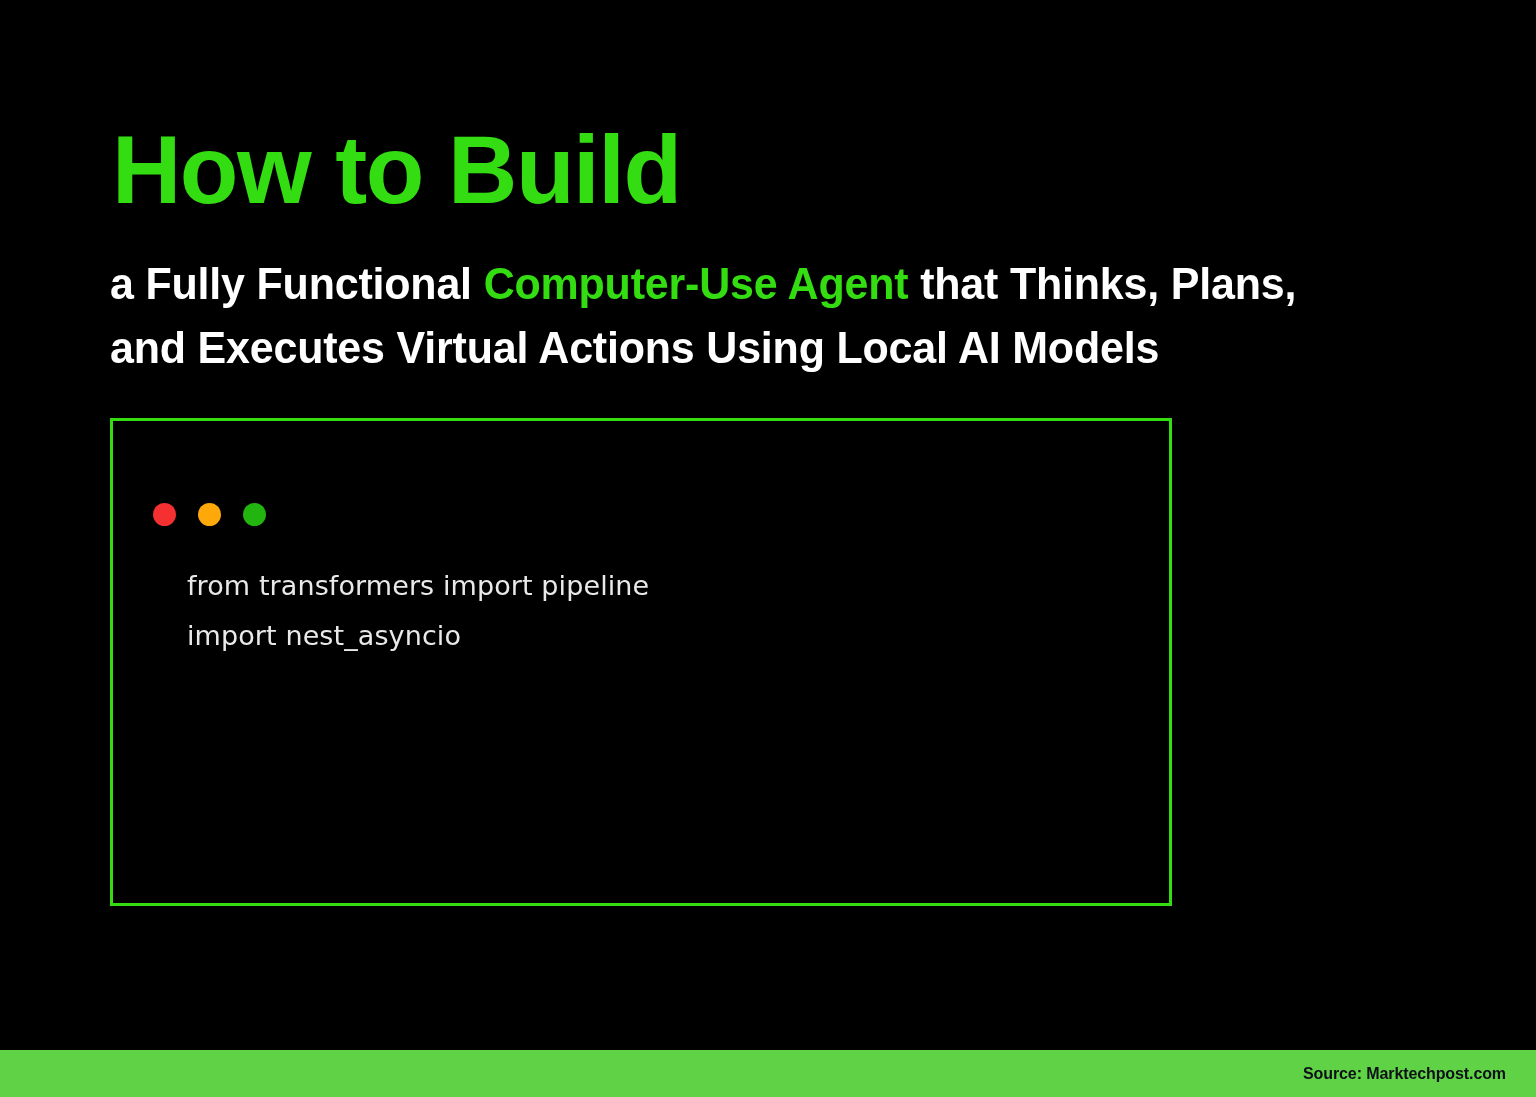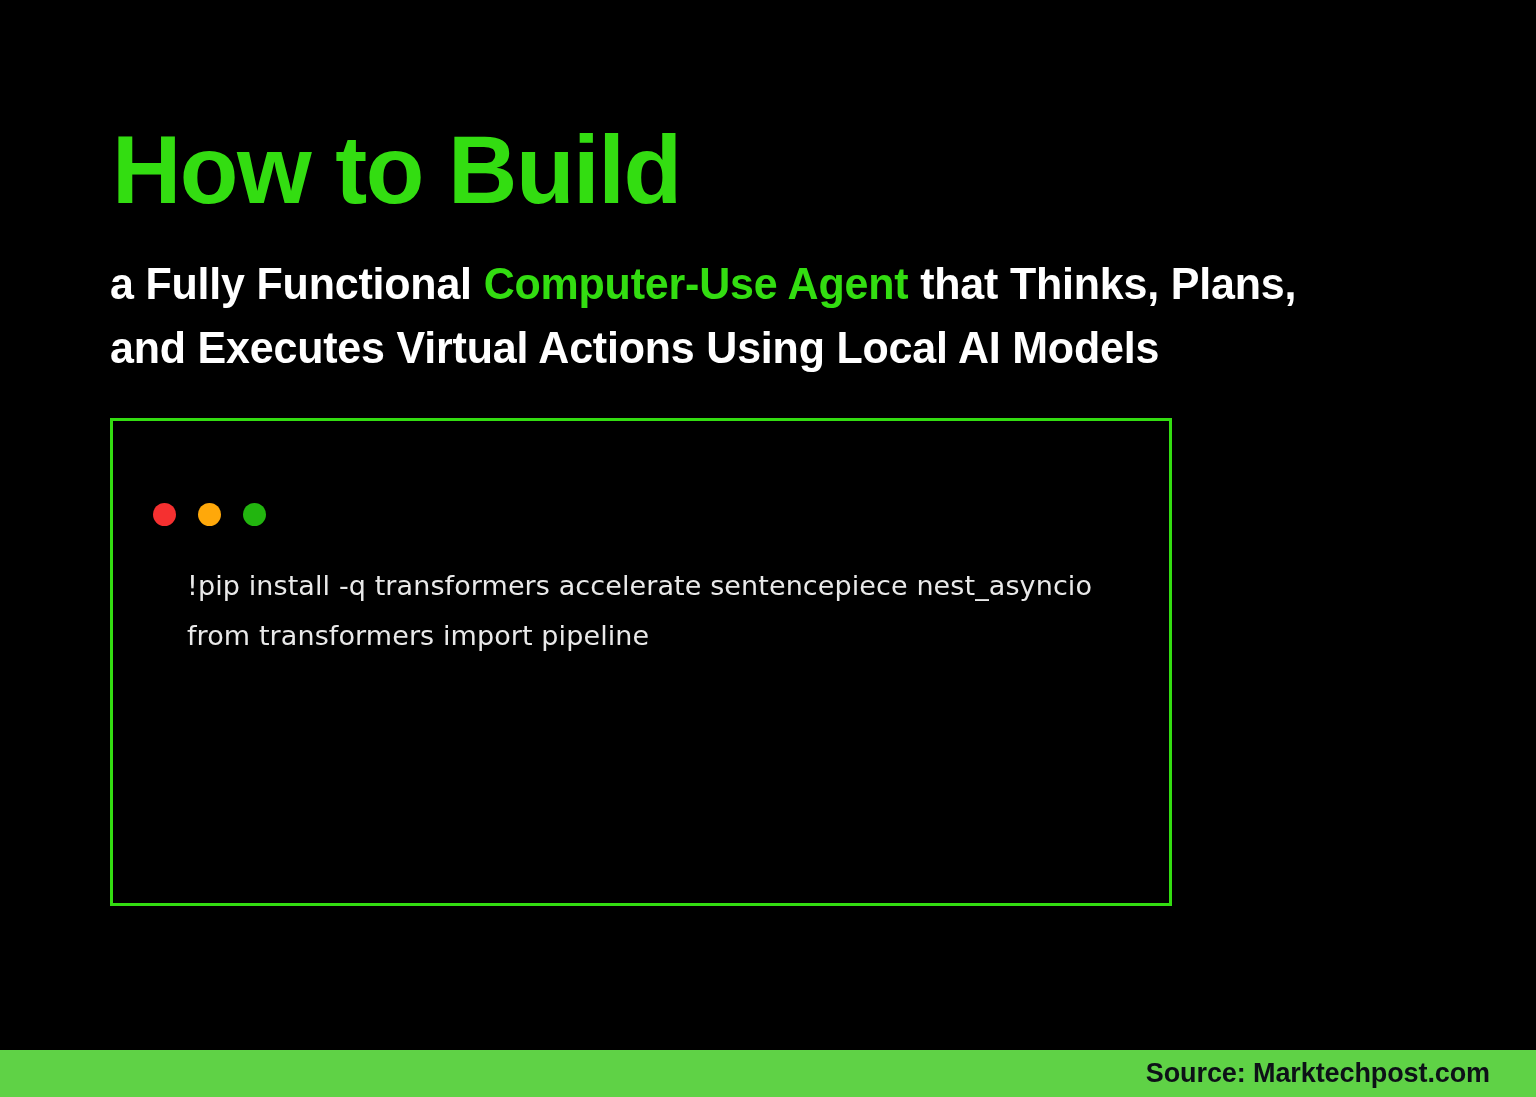--- a/index.html
+++ b/index.html
@@ -116,23 +116,23 @@
     width: 1536px;
     height: 47px;
     background: #5fd246;
     display: flex;
     align-items: center;
     justify-content: flex-end;
   }
   .footer-text {
     font-family: "Liberation Sans", sans-serif;
     font-weight: 700;
-    font-size: 27px;
+    font-size: 16px;
     color: #0d1117;
-    padding-right: 46px;
+    padding-right: 30px;
     letter-spacing: -0.1px;
   }
 </style>
 </head>
 <body>
 
 <div class="slide">
 
   <h1 class="title">How to Build</h1>
 
@@ -142,22 +142,22 @@
 
   <div class="code-window">
 
     <div class="titlebar">
       <span class="dot red"></span>
       <span class="dot amber"></span>
       <span class="dot green"></span>
     </div>
 
     <div class="code-body">
-      <div class="code-line">!pip install -q transformers accelerate sentencepiece nest_asyncio</div>
       <div class="code-line">from transformers import pipeline</div>
+      <div class="code-line">import nest_asyncio</div>
     </div>
 
   </div>
 
   <div class="footer">
     <span class="footer-text">Source: Marktechpost.com</span>
   </div>
 
 </div>
 

